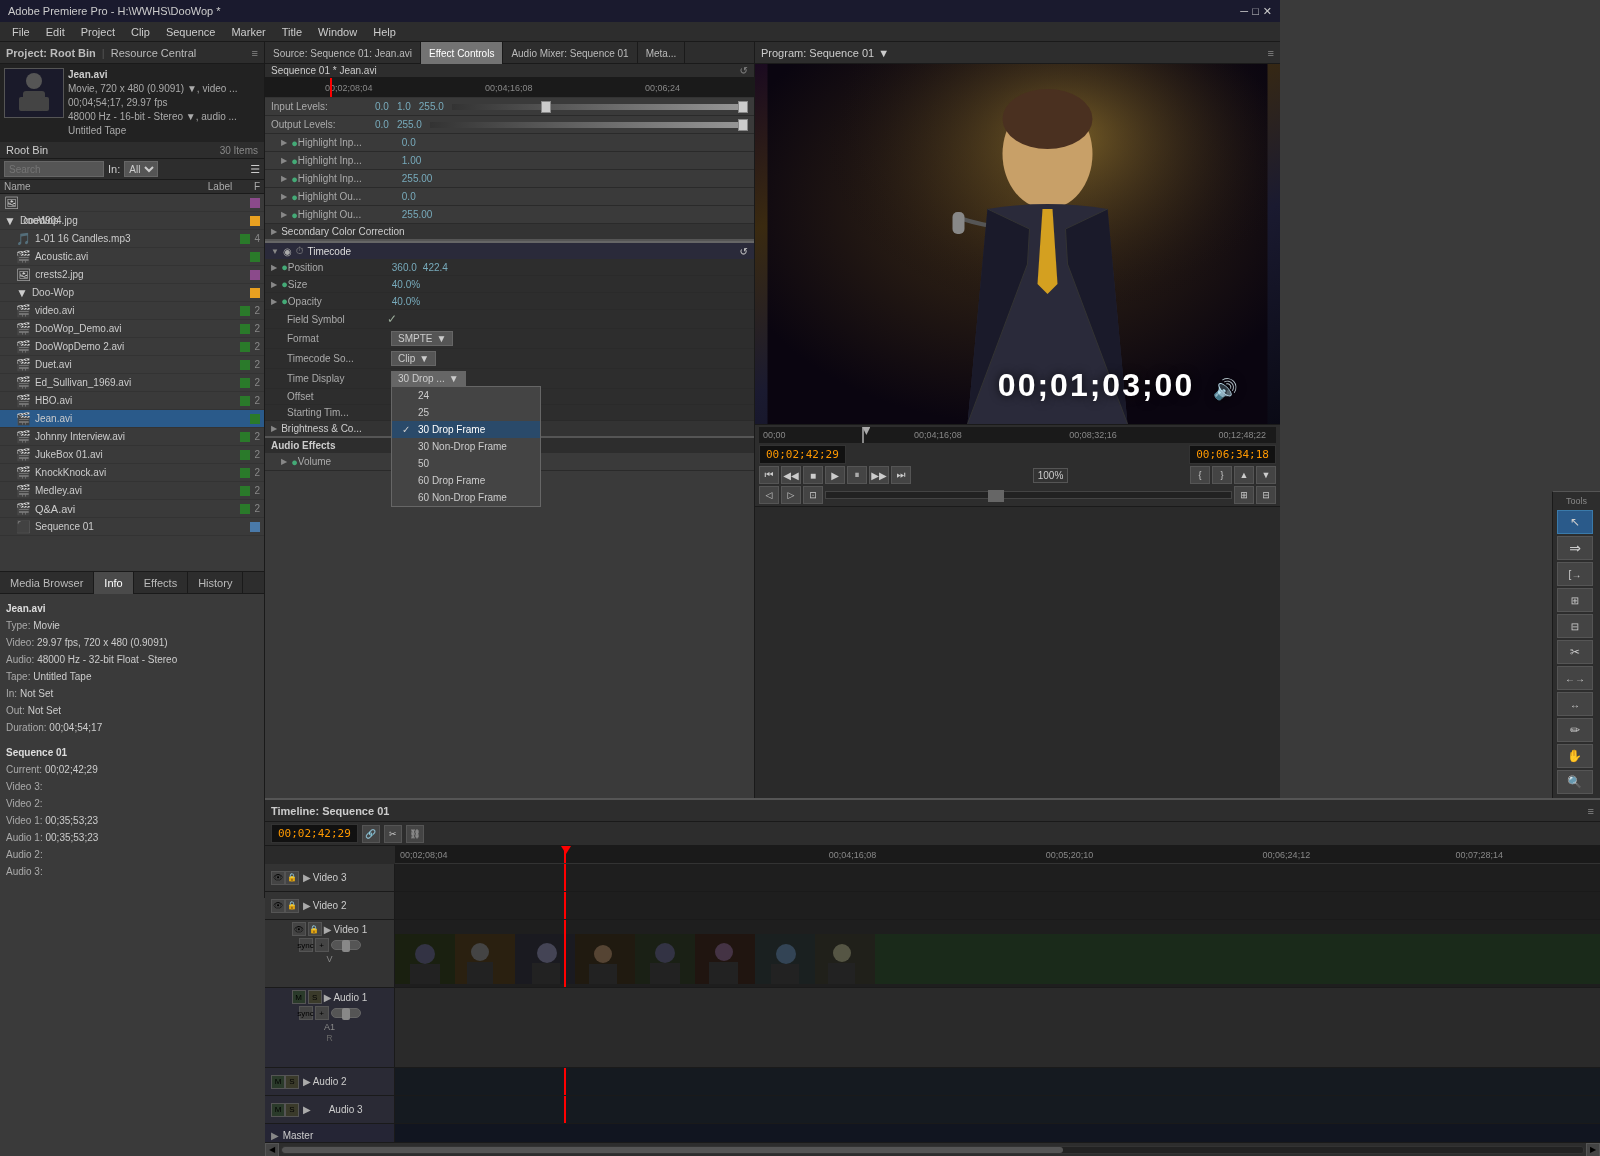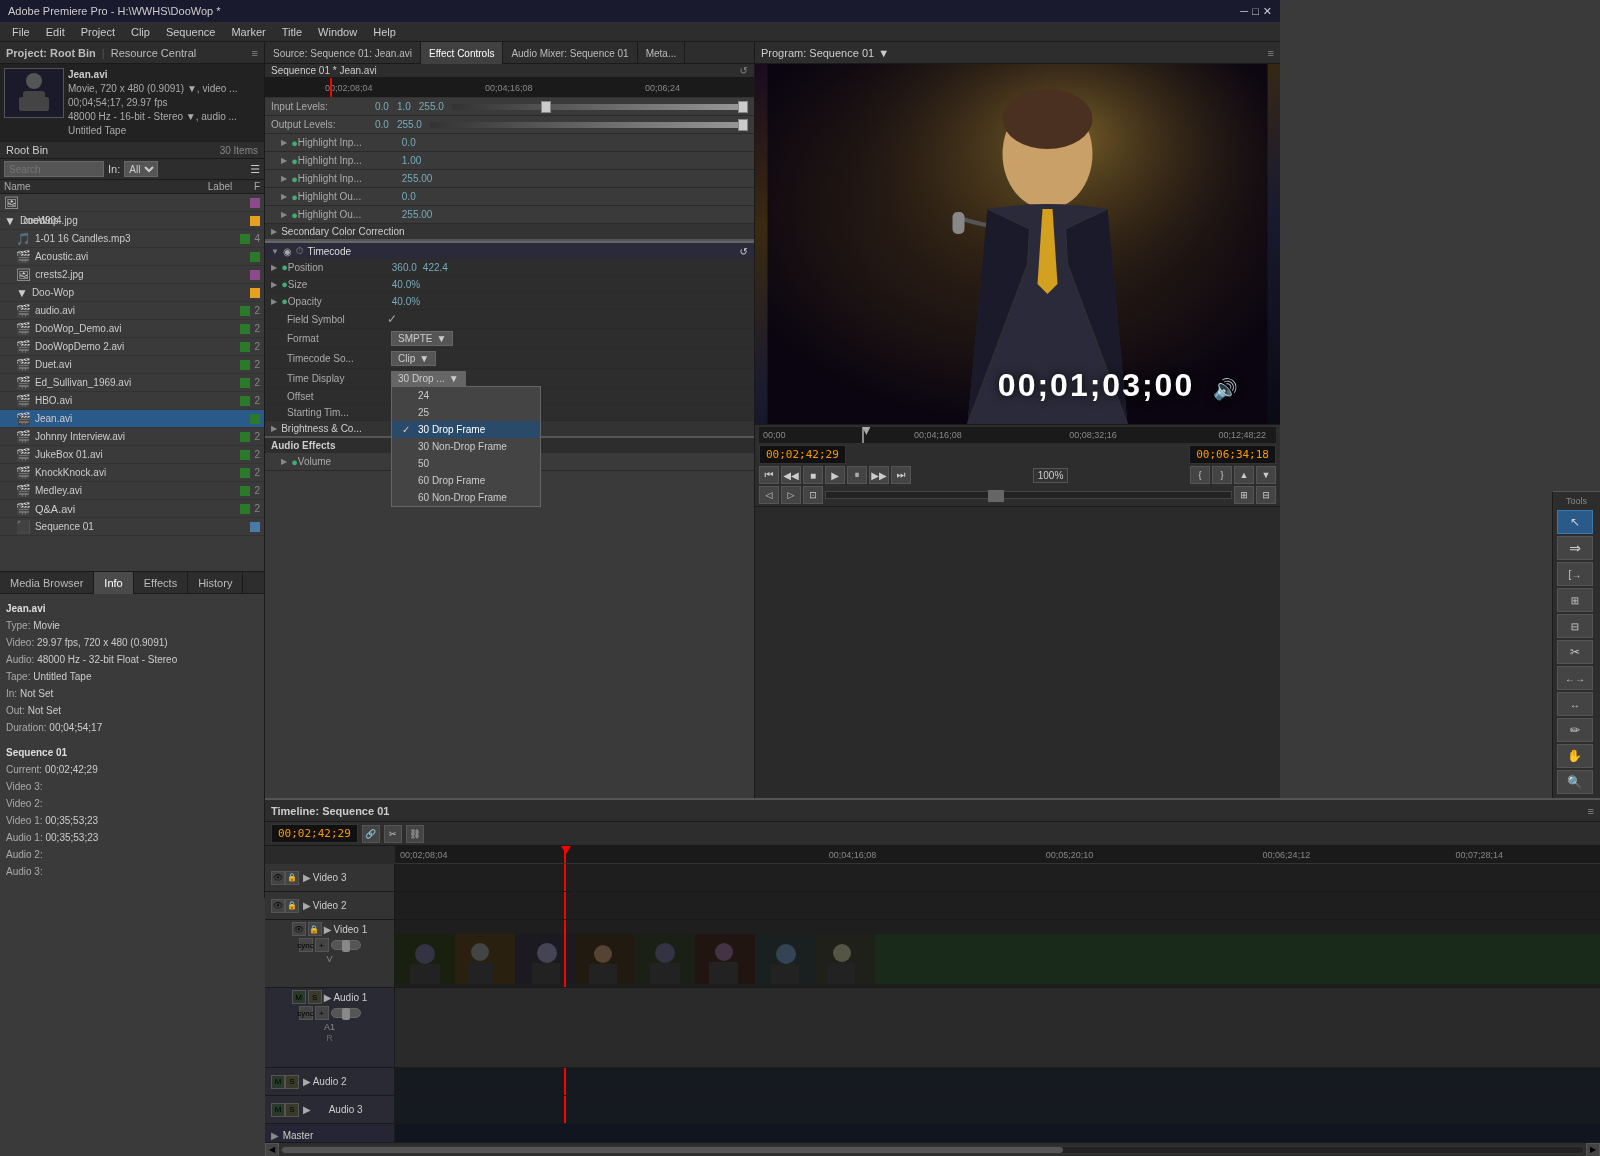--- a/index.html
+++ b/index.html
@@ -227,21 +227,21 @@
     .ec-tab {
       padding: 0 12px;
       height: 22px;
       display: flex;
       align-items: center;
       cursor: pointer;
       border-right: 1px solid #1a1a1a;
       font-size: 11px;
       color: #bbb;
     }
-    .ec-tab.active { background: #404040; color: #fff; }
+    .ec-tab.active { background: #737373; color: #fff; }
 
     .effect-controls-body {
       flex: 1;
       overflow-y: auto;
       background: #3a3a3a;
     }
 
     .ec-row {
       display: flex;
       align-items: center;
@@ -565,21 +565,21 @@
             <span style="font-size: 10px; flex: 1 1 0%;">crests2.jpg</span>
             <div class="color-label" style="background: rgb(139, 74, 139);"></div>
           </div>
           <div class="file-item" style="padding-left: 16px;">
             <span style="margin-right: 4px; font-size: 12px;">▼</span>
             <span style="font-size: 10px; flex: 1 1 0%;">Doo-Wop</span>
             <div class="color-label" style="background: rgb(232, 160, 32);"></div>
           </div>
           <div class="file-item" style="padding-left: 16px;">
             <span style="margin-right: 4px; font-size: 12px;">🎬</span>
-            <span style="font-size: 10px; flex: 1 1 0%;">audio.avi</span>
+            <span style="font-size: 10px; flex: 1 1 0%;">video.avi</span>
             <div class="color-label" style="background: rgb(42, 122, 42);"></div>
             <span class="file-count">2</span>
           </div>
           <div class="file-item" style="padding-left: 16px;">
             <span style="margin-right: 4px; font-size: 12px;">🎬</span>
             <span style="font-size: 10px; flex: 1 1 0%;">DooWop_Demo.avi</span>
             <div class="color-label" style="background: rgb(42, 122, 42);"></div>
             <span class="file-count">2</span>
           </div>
           <div class="file-item" style="padding-left: 16px;">

